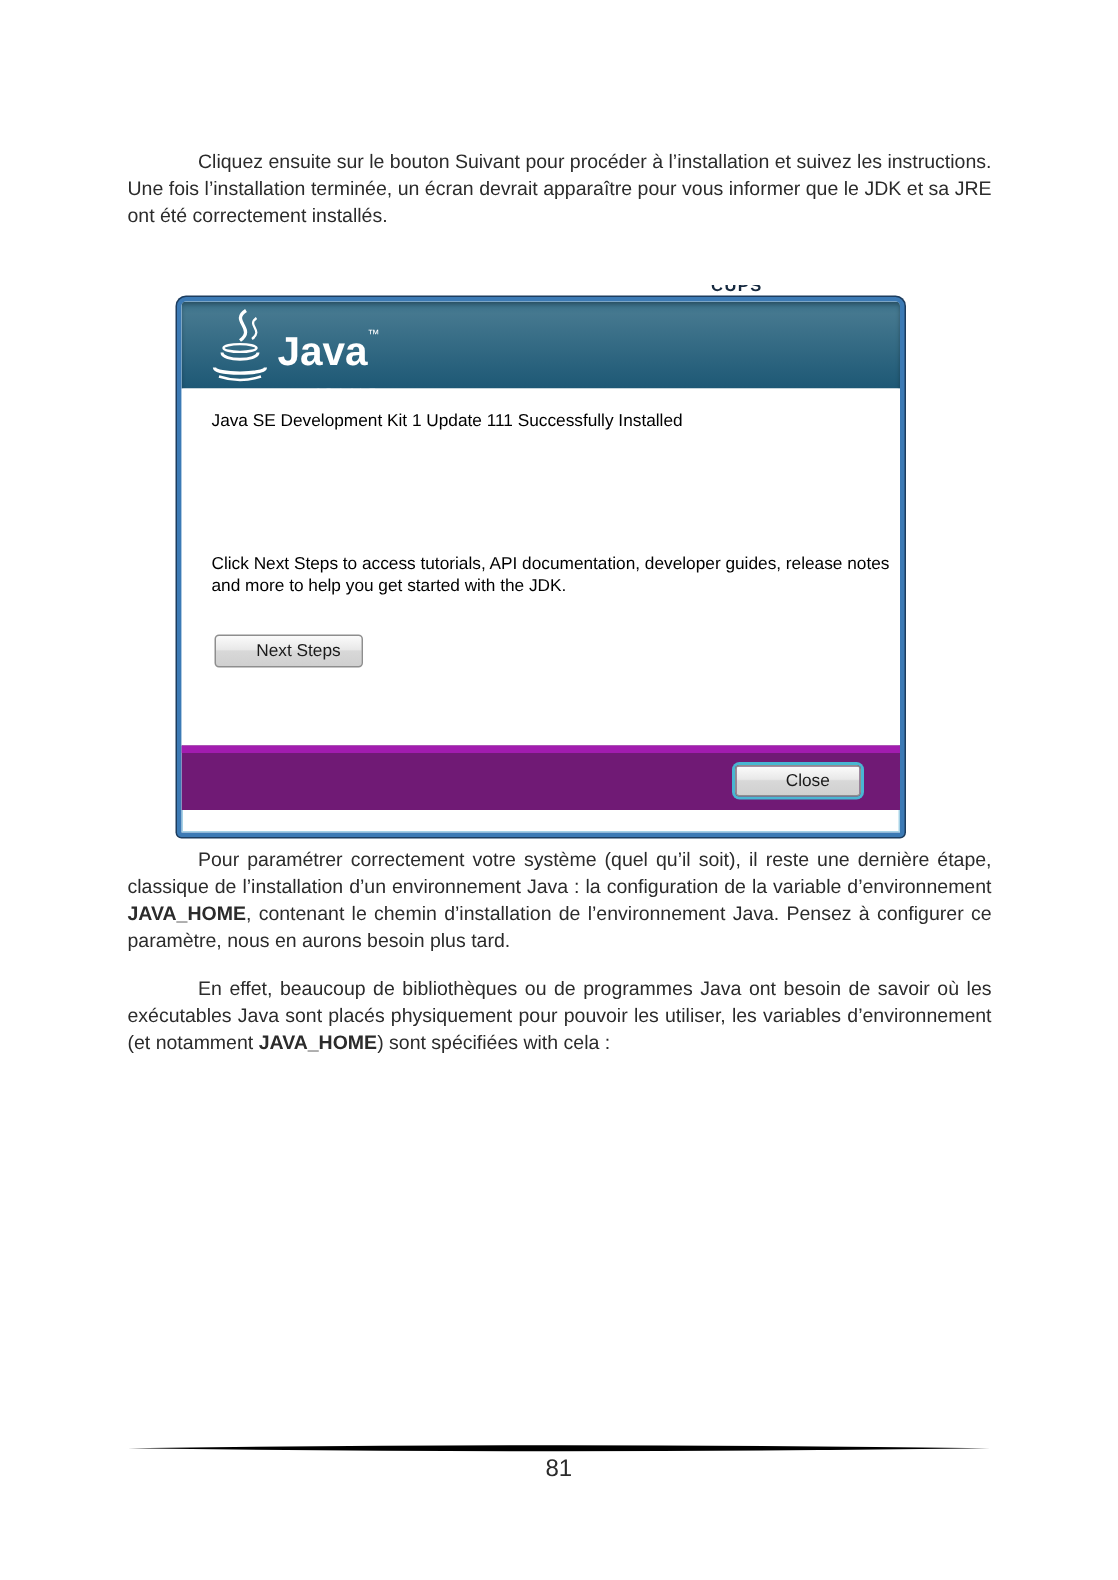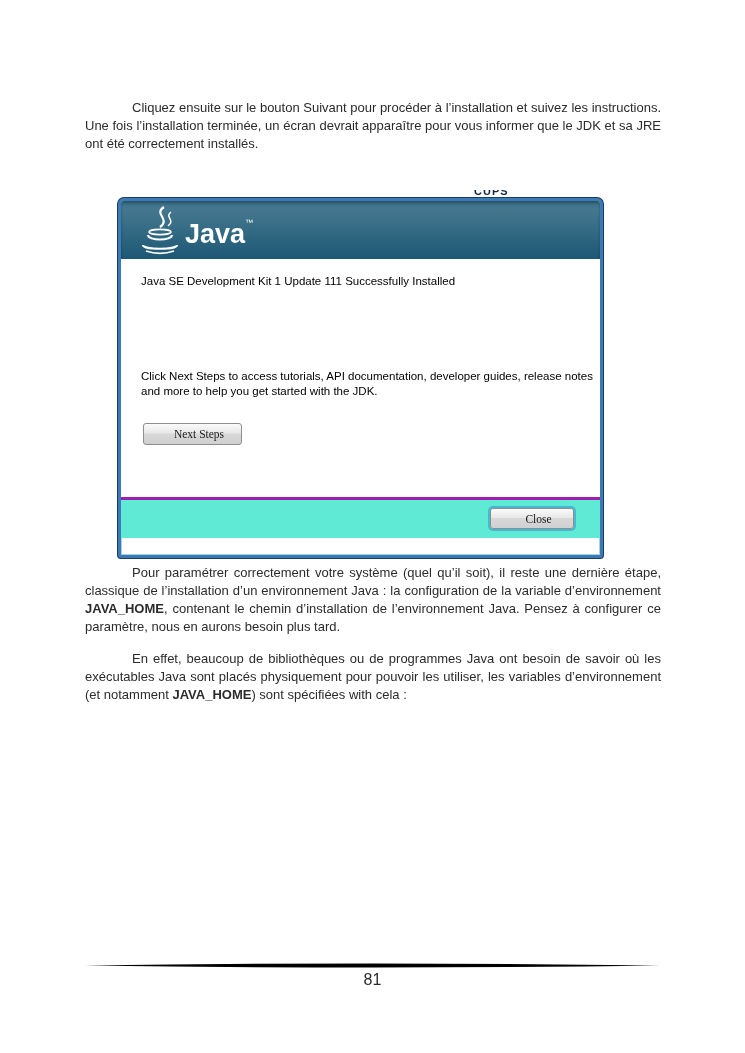--- a/index.html
+++ b/index.html
@@ -60,27 +60,27 @@
   }
   .brand sup { font-size:8px; font-weight:normal; vertical-align:18px; }
   .oracle {
     font-size:7px; font-weight:normal; letter-spacing:2.5px;
     color:rgba(255,255,255,.78); margin-top:1px; text-indent:14px;
   }
   .content { position:relative; height:238px; background:#ffffff; font-size:11.5px; color:#000; }
   .status-msg { position:absolute; left:20px; top:16px; white-space:nowrap; }
   .info-msg  { position:absolute; left:20px; top:110px; width:452px; line-height:15px; }
   .btn {
-    font-family:Liberation Serif, serif; font-size:11.5px; color:#1a1a1a;
+    font-family:Liberation Sans, sans-serif; font-size:11.5px; color:#1a1a1a;
     background:linear-gradient(#fbfbfb, #e8e8e8 45%, #d8d8d8 50%, #d0d0d0);
     border:1px solid #8e8e8e; border-radius:3px; cursor:pointer;padding-left:19px;
   }
   .next-steps { position:absolute; left:22px; top:164px; width:99px; height:22px; }
   .footerbar {
-    position:relative; height:38px; background:#5eead4; border-top:3px solid #a21caf;
+    position:relative; height:38px; background:#701a75; border-top:5px solid #a21caf;
   }
   .close-btn {
     position:absolute; right:26px; top:8px; width:84px; height:21px;
     box-shadow:0 0 0 2px #49b6d2;
   }
 
   
   .taper-line { position:absolute; left:85px; top:962px; }
   .page-number {
     position:absolute; left:0; top:971px; width:745px; text-align:center;

